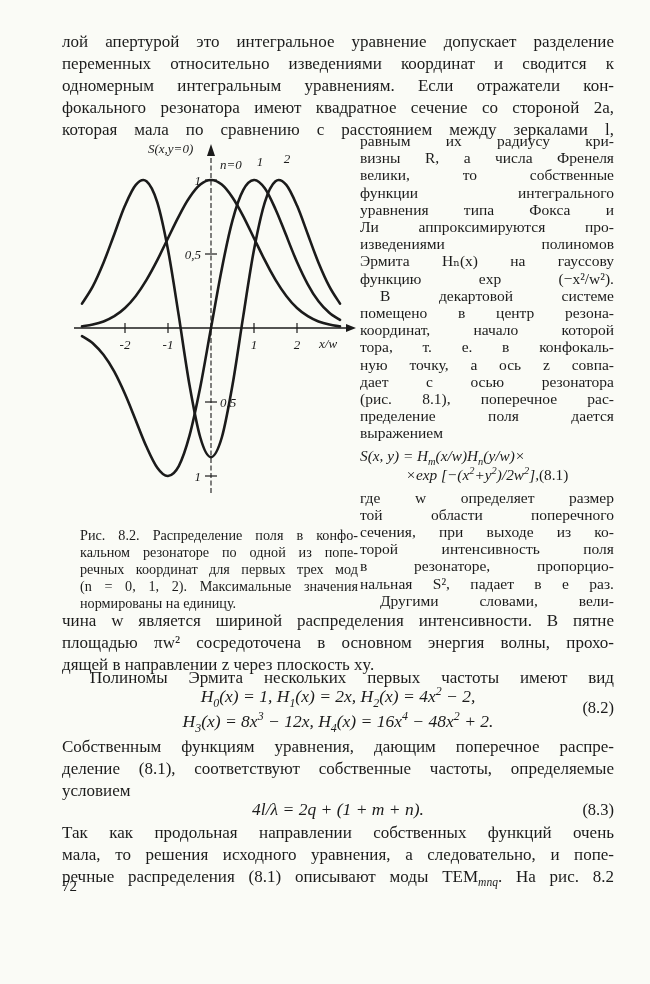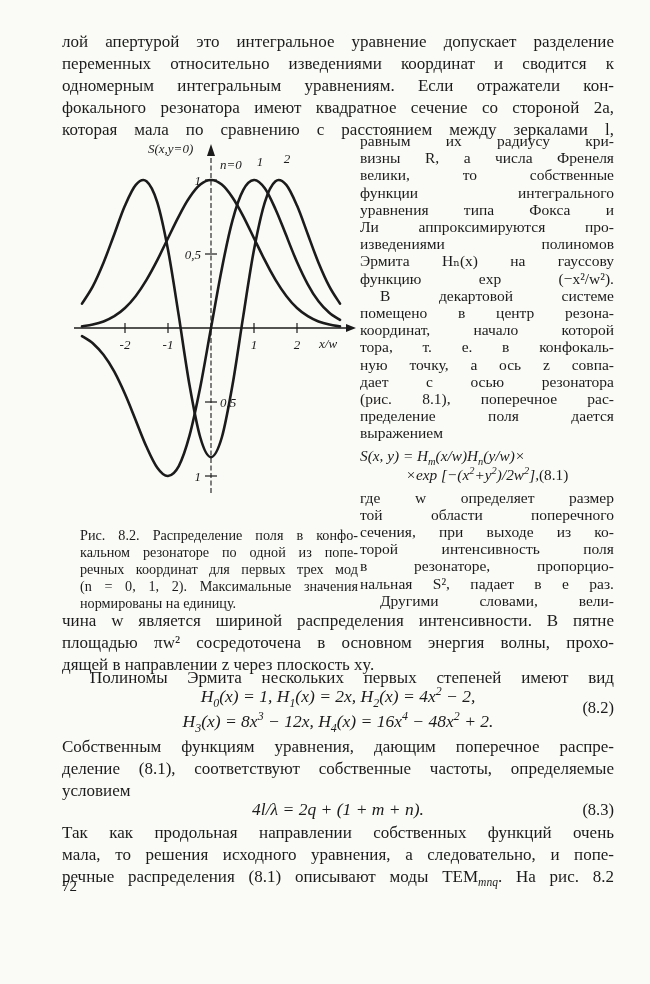--- a/index.html
+++ b/index.html
@@ -138,21 +138,21 @@
 </div>
 
 <div class="abs" style="left:62px;top:610px;width:552px;">
   <div>
       <div class="bl">чина w является шириной распределения интенсивности. В пятне</div>
       <div class="bl">площадью πw² сосредоточена в основном энергия волны, прохо-</div>
     </div>
   <div class="bl noj">дящей в направлении z через плоскость xy.</div>
 </div>
 
-<div class="abs bl ind28" style="left:62px;top:667px;width:552px;">Полиномы Эрмита нескольких первых степеней имеют вид</div>
+<div class="abs bl ind28" style="left:62px;top:667px;width:552px;">Полиномы Эрмита нескольких первых частоты имеют вид</div>
 
 <div class="abs eq-block" style="left:62px;top:684px;width:552px;">
   <div class="eq-line"><span>H</span><sub>0</sub><span>(x) = 1,  H</span><sub>1</sub><span>(x) = 2x,  H</span><sub>2</sub><span>(x) = 4x</span><sup>2</sup><span> − 2,</span></div>
   <div class="eq-line"><span>H</span><sub>3</sub><span>(x) = 8x</span><sup>3</sup><span> − 12x,   H</span><sub>4</sub><span>(x) = 16x</span><sup>4</sup><span> − 48x</span><sup>2</sup><span> + 2.</span></div>
   <span class="eq-num" style="top:14px;">(8.2)</span>
 </div>
 
 <div class="abs" style="left:62px;top:736px;width:552px;">
   <div>
       <div class="bl">Собственным функциям уравнения, дающим поперечное распре-</div>

